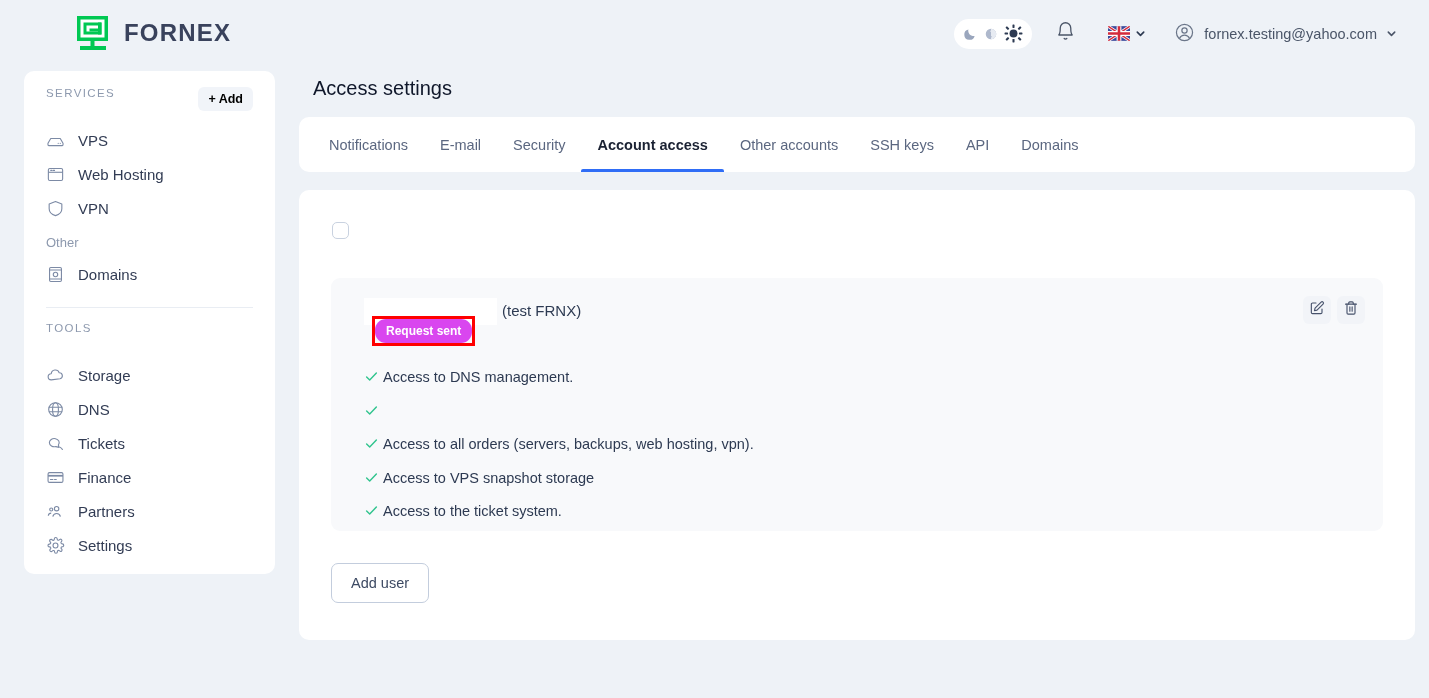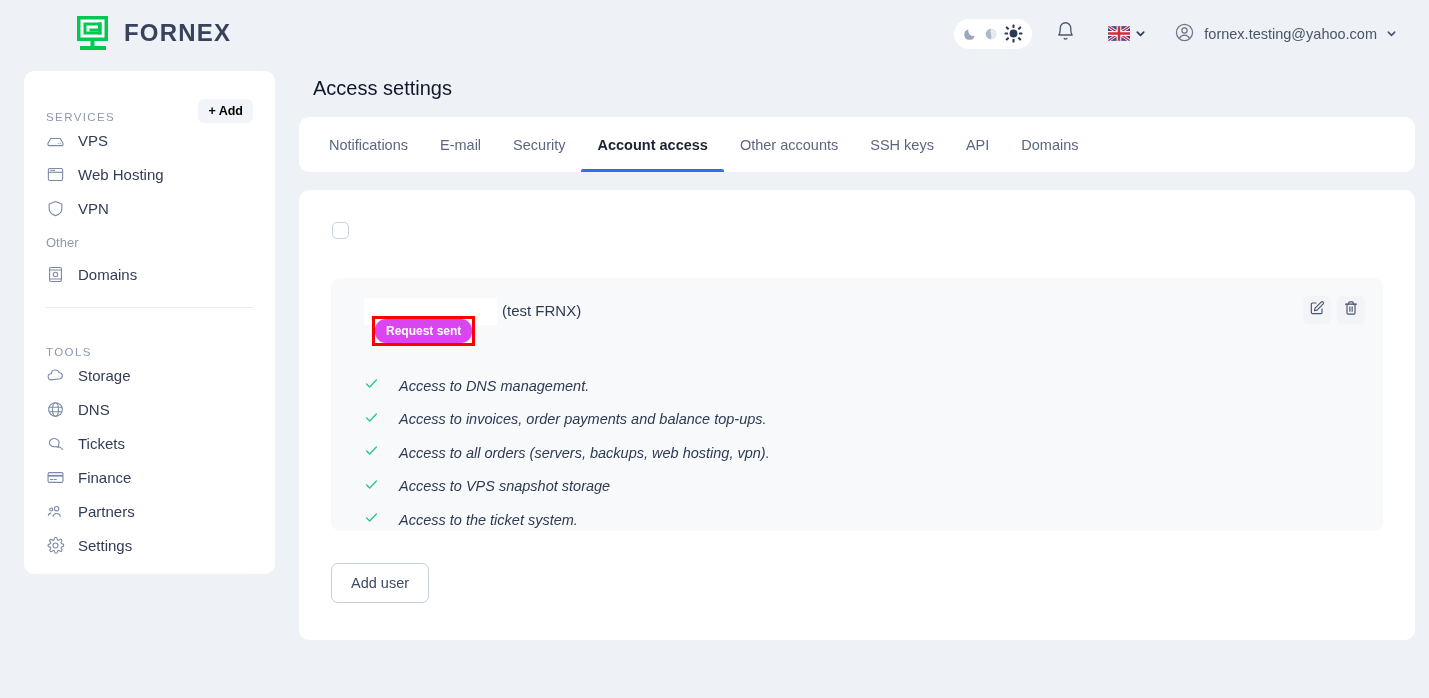--- a/index.html
+++ b/index.html
@@ -57,21 +57,21 @@
   .chev { display: block; }
 
   
   .sidebar {
     position: absolute; left: 24px; top: 71px;
     width: 251px; height: 503px;
     background: #ffffff;
     border-radius: 10px;
   }
   .side-section-head {
-    display: flex; align-items: flex-end; justify-content: space-between;
+    display: flex; align-items: flex-start; justify-content: space-between;
     padding: 0 22px; height: 36px; margin-top: 16px;
   }
   .side-label {
     font-size: 11.5px; letter-spacing: 1.4px;
     color: #8d99ae; font-weight: normal;
   }
   .add-btn {
     background: #f1f4f9; border: none; border-radius: 6px;
     font-size: 12.5px; font-weight: bold; color: #000000;
     padding: 5px 10px; cursor: pointer;
@@ -150,22 +150,22 @@
     border: 3px solid #ff0000; padding: 0px; line-height: 0;
   }
   .badge {
     display: inline-block; background: #d946ef; color: #ffffff;
     font-size: 12px; font-weight: bold;
     padding: 5px 11px; border-radius: 11px;
     line-height: 1.2;
   }
   .perm-list { margin-top: 44px; }
   .perm-row {
-    display: flex; align-items: center; gap: 20px;
-    height: 33.5px; padding-left: 9px; font-style: italic;
+    display: flex; align-items: flex-start; gap: 4px;
+    height: 33.5px; padding-left: 9px;
   }
   .perm-text { font-size: 14.5px; color: #2d3a52; }
 
   .actions {
     position: absolute; right: 18px; top: 18px;
     display: flex; gap: 6px;
   }
   .act-btn {
     width: 28px; height: 28px; border-radius: 6px;
     background: #f2f4f8;
@@ -463,21 +463,20 @@
               </svg>
           </span>
           <span class="perm-text">Access to DNS management.</span>
         </div>
         <div class="perm-row">
           <span>
             <svg width="15" height="15" viewBox="0 0 20 20" fill="none" stroke="#2fc48d" stroke-width="1.9" stroke-linecap="round" stroke-linejoin="round">
                 <path d="M3.5 10.8 L7.6 14.6 L16.5 5.4"></path>
               </svg>
           </span>
-          <span class="perm-text">Access to invoices, order payments and balance top-ups.</span>
         </div>
         <div class="perm-row">
           <span>
             <svg width="15" height="15" viewBox="0 0 20 20" fill="none" stroke="#2fc48d" stroke-width="1.9" stroke-linecap="round" stroke-linejoin="round">
                 <path d="M3.5 10.8 L7.6 14.6 L16.5 5.4"></path>
               </svg>
           </span>
           <span class="perm-text">Access to all orders (servers, backups, web hosting, vpn).</span>
         </div>
         <div class="perm-row">

